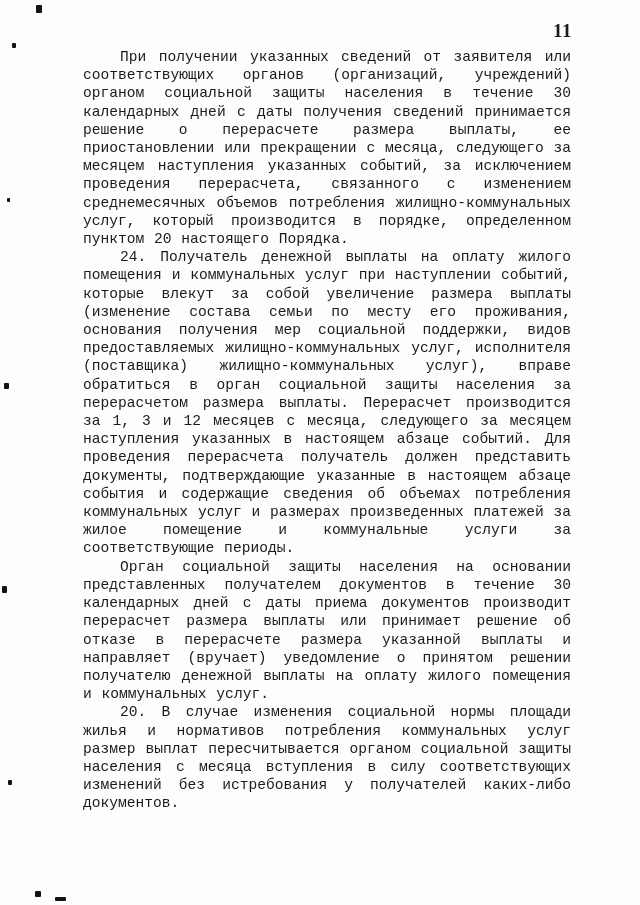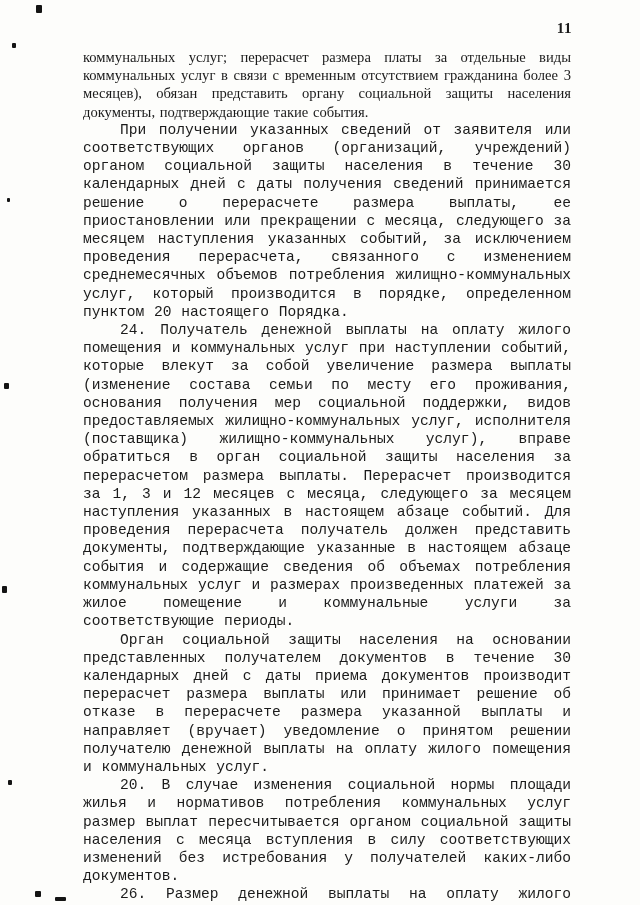--- a/index.html
+++ b/index.html
@@ -14,21 +14,21 @@
     margin: 0 auto;
     background: #fdfdfb;
     overflow: hidden;
     color: #1b1b1b;
     font-family: "Liberation Serif", "DejaVu Serif", serif;
   }
   .page-number {
     position: absolute;
     top: 20px;
     right: 68px;
-    font-size: 15px;
+    font-size: 19px;
     font-weight: bold;
     letter-spacing: 0.5px;
   }
   .text-block {
     position: absolute;
     top: 48px;
     left: 83px;
     width: 488px;
     font-size: 14.6px;
     line-height: 18.2px;
@@ -69,21 +69,19 @@
   <div class="artifact a3"></div>
   <div class="artifact a4"></div>
   <div class="artifact a5"></div>
   <div class="artifact a6"></div>
   <div class="artifact a7"></div>
   <div class="artifact a8"></div>
 
   <div class="page-number">11</div>
 
   <div class="text-block">
-    <p class="para">коммунальных услуг; перерасчет размера платы за отдельные виды коммунальных услуг в связи с временным отсутствием гражданина более 3 месяцев), обязан представить органу социальной защиты населения документы, подтверждающие такие события.</p>
     <p class="para indent">При получении указанных сведений от заявителя или соответствующих органов (организаций, учреждений) органом социальной защиты населения в течение 30 календарных дней с даты получения сведений принимается решение о перерасчете размера выплаты, ее приостановлении или прекращении с месяца, следующего за месяцем наступления указанных событий, за исключением проведения перерасчета, связанного с изменением среднемесячных объемов потребления жилищно-коммунальных услуг, который производится в порядке, определенном пунктом 20 настоящего Порядка.</p>
     <p class="para indent">24. Получатель денежной выплаты на оплату жилого помещения и коммунальных услуг при наступлении событий, которые влекут за собой увеличение размера выплаты (изменение состава семьи по месту его проживания, основания получения мер социальной поддержки, видов предоставляемых жилищно-коммунальных услуг, исполнителя (поставщика) жилищно-коммунальных услуг), вправе обратиться в орган социальной защиты населения за перерасчетом размера выплаты. Перерасчет производится за 1, 3 и 12 месяцев с месяца, следующего за месяцем наступления указанных в настоящем абзаце событий. Для проведения перерасчета получатель должен представить документы, подтверждающие указанные в настоящем абзаце события и содержащие сведения об объемах потребления коммунальных услуг и размерах произведенных платежей за жилое помещение и коммунальные услуги за соответствующие периоды.</p>
     <p class="para indent">Орган социальной защиты населения на основании представленных получателем документов в течение 30 календарных дней с даты приема документов производит перерасчет размера выплаты или принимает решение об отказе в перерасчете размера указанной выплаты и направляет (вручает) уведомление о принятом решении получателю денежной выплаты на оплату жилого помещения и коммунальных услуг.</p>
     <p class="para indent">20. В случае изменения социальной нормы площади жилья и нормативов потребления коммунальных услуг размер выплат пересчитывается органом социальной защиты населения с месяца вступления в силу соответствующих изменений без истребования у получателей каких-либо документов.</p>
-    <p class="para indent">26. Размер денежной выплаты на оплату жилого помещения и коммунальных услуг подлежит перерасчету с учетом фактического</p>
   </div>
 
 </div>
 
 </body></html>

